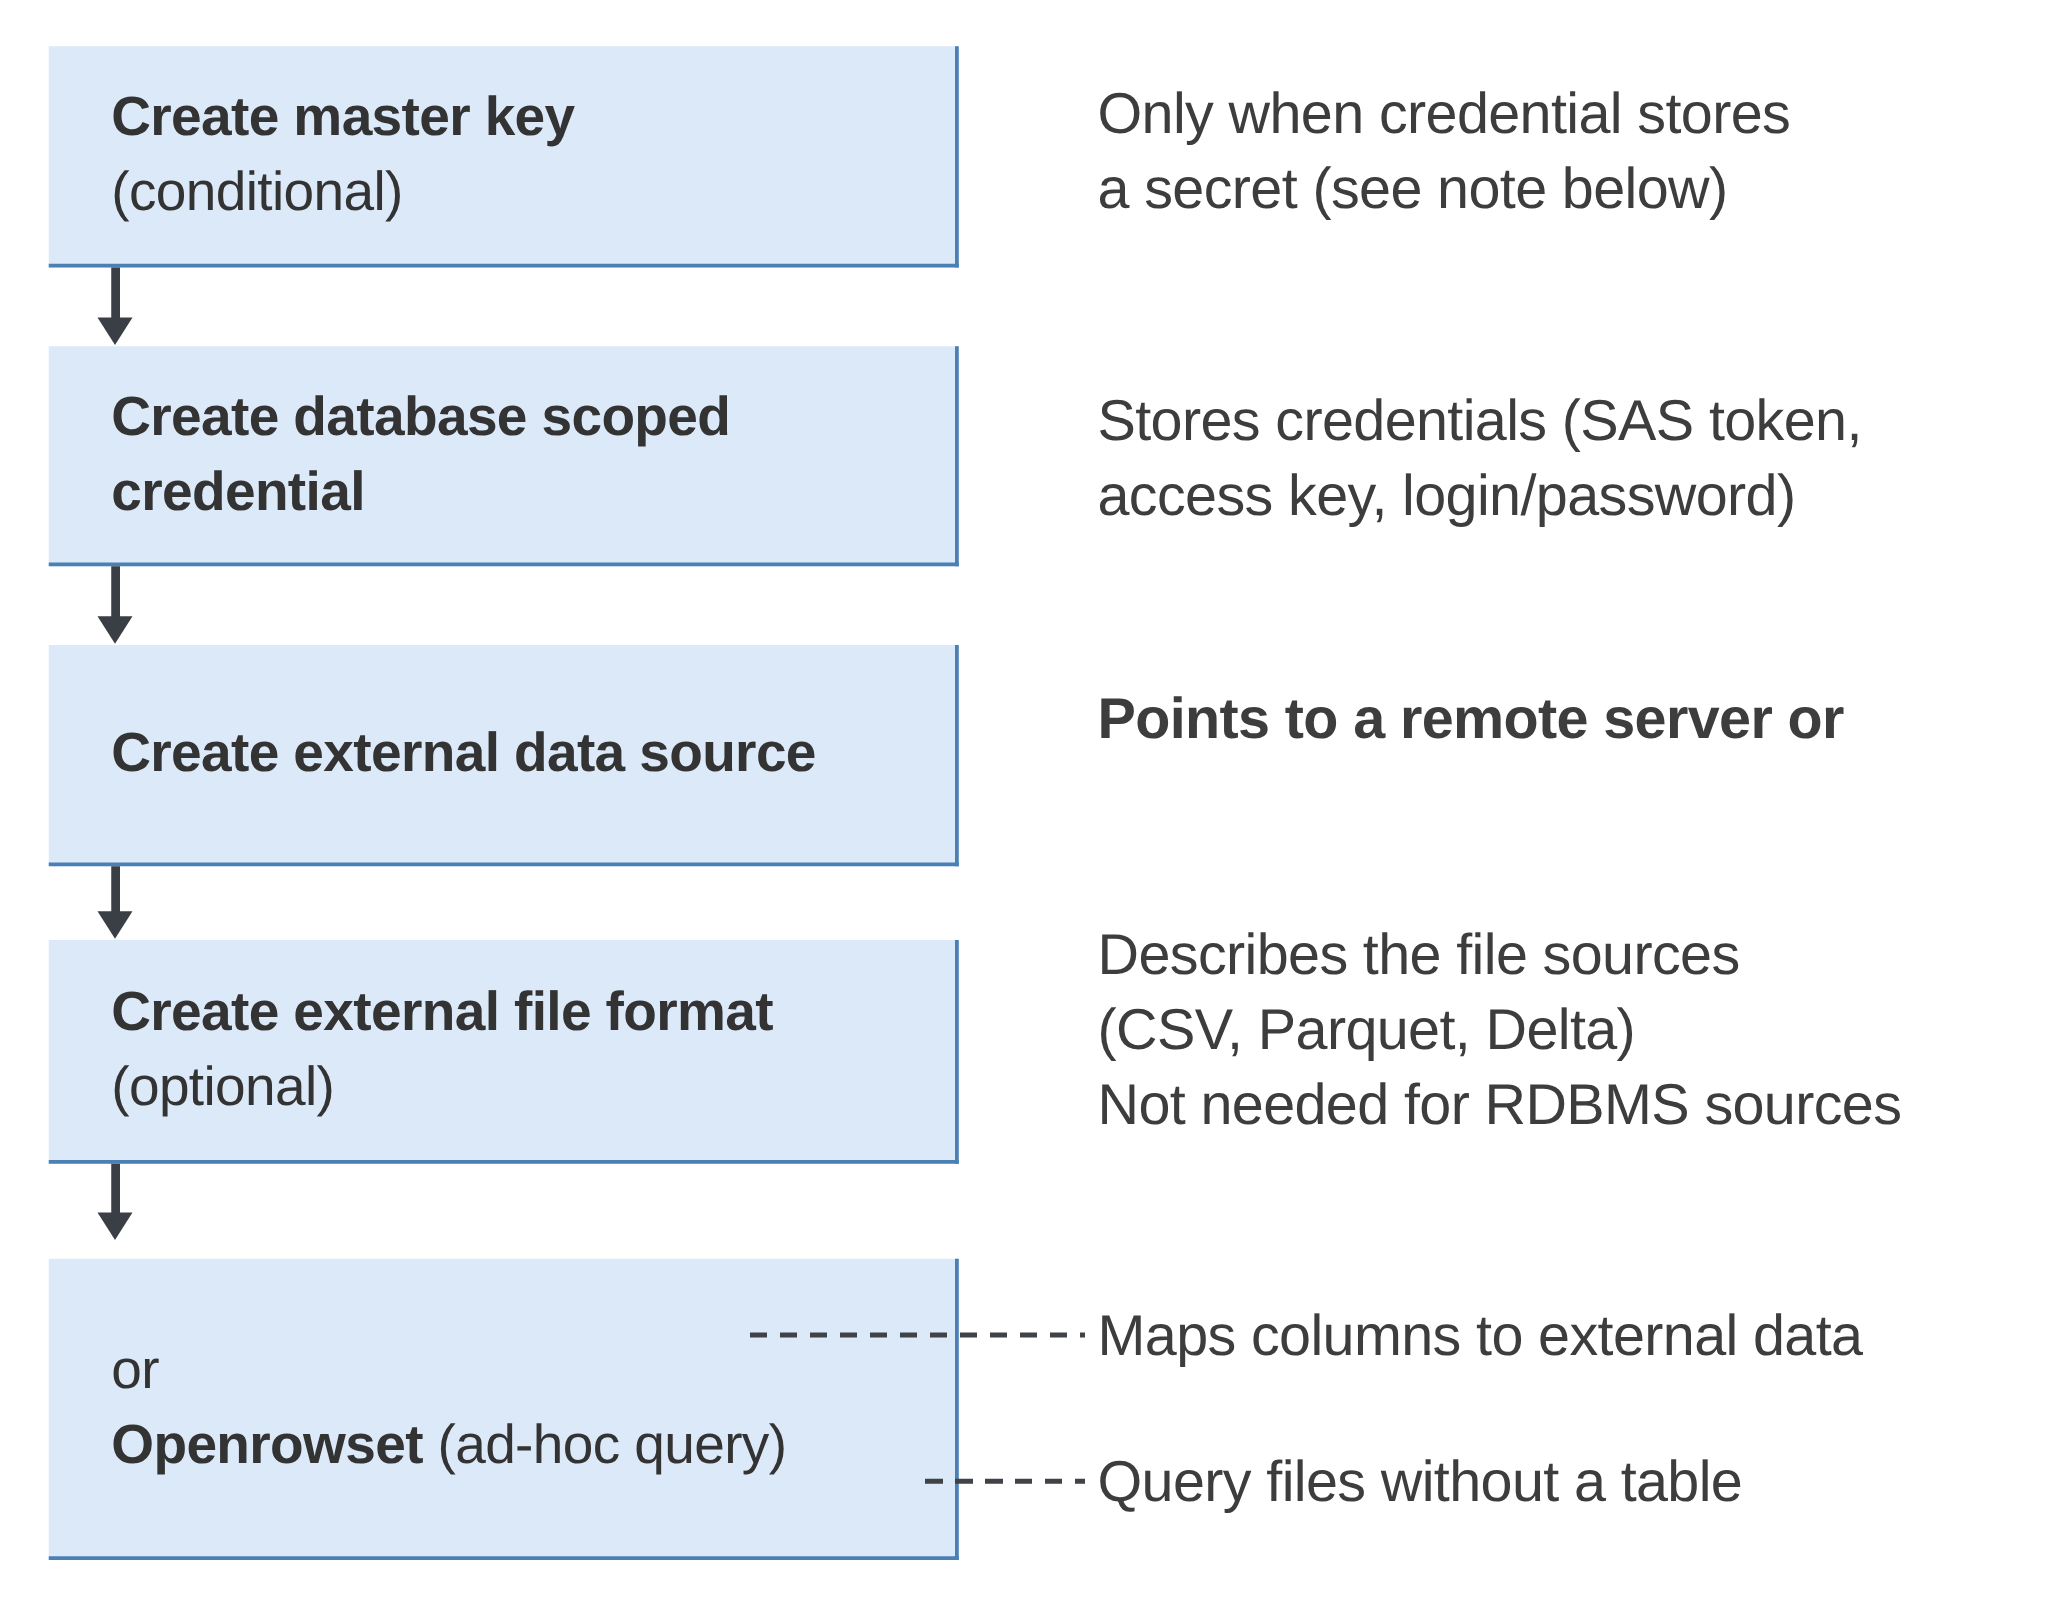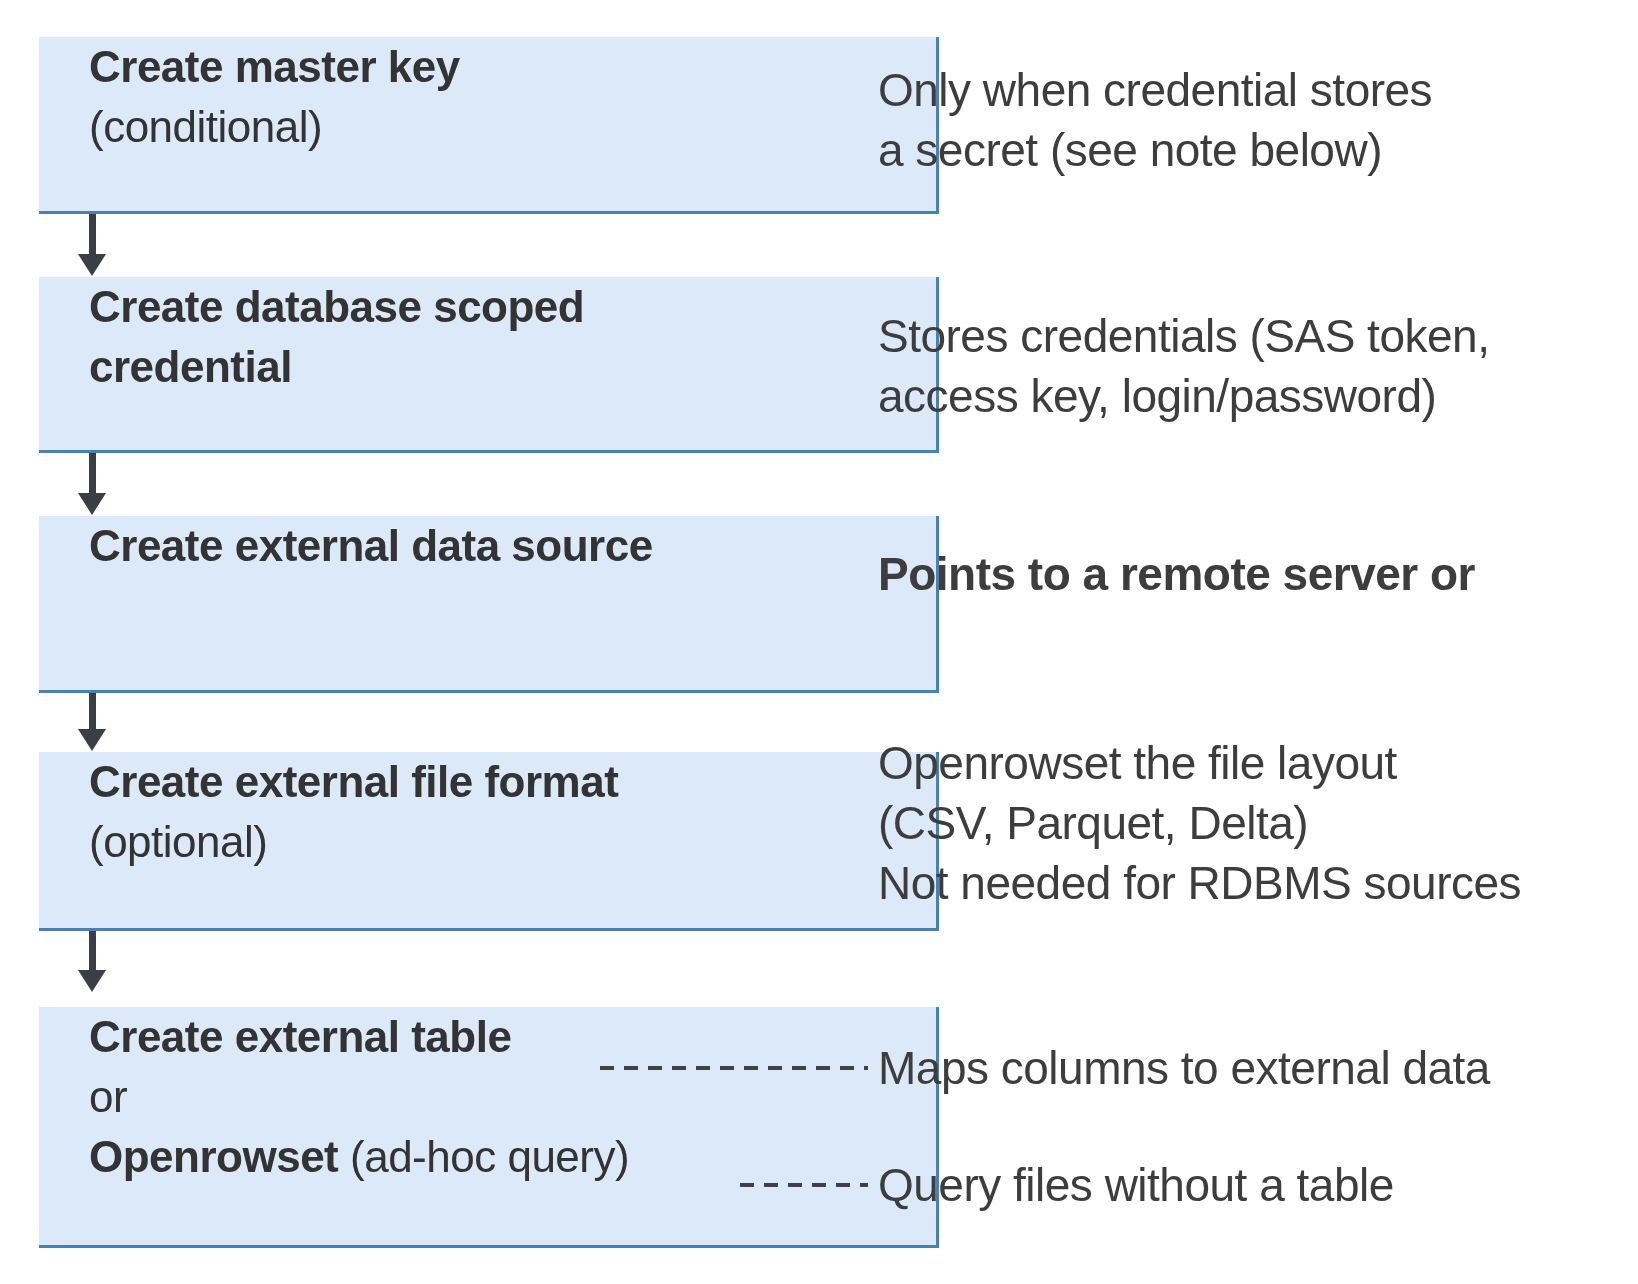--- a/index.html
+++ b/index.html
@@ -5,26 +5,26 @@
   html,body{margin:0;padding:0;background:#ffffff;}
   #canvas{
     position:relative;
     width:1638px;height:1284px;
     background:#ffffff;
     font-family:"Liberation Sans", sans-serif;
     overflow:hidden;
   }
   .box{
     position:absolute;
-    left:39px;width:900px;
+    left:39px;width:728px;
     box-sizing:border-box;
     background:var(--box_fill,#dce9f9);
     border-right:3px solid var(--box_border,#4a80b4);
     border-bottom:3px solid var(--box_border,#4a80b4);
-    display:flex;flex-direction:column;
+    display:flex;flex-direction:column;justify-content:center;
     padding-left:50px;padding-right:20px;
     font-size:44px;line-height:60px;
     color:var(--box_text,#333333);
     letter-spacing:-0.5px;
   }
   .box .bold{font-weight:bold;}
   .box-line{white-space:nowrap;}
   .arrow{
     position:absolute;left:78px;width:28px;
     display:flex;flex-direction:column;align-items:center;
@@ -83,21 +83,20 @@
   <div class="box" id="box3">
     <div class="box-line bold">Create external data source</div>
   </div>
 
   <div class="box" id="box4">
     <div class="box-line bold">Create external file format</div>
     <div class="box-line">(optional)</div>
   </div>
 
   <div class="box" id="box5">
-    <div class="box-line bold">Create external table</div>
     <div class="box-line">or</div>
     <div class="box-line"><span class="bold">Openrowset</span><span> (ad-hoc query)</span></div>
   </div>
 
   <div class="arrow" id="arrow1">
     <div class="stem"></div>
     <div class="head"></div>
   </div>
   <div class="arrow" id="arrow2">
     <div class="stem"></div>
@@ -123,21 +122,21 @@
   <div class="note" id="note2">
     <div>Stores credentials (SAS token,</div>
     <div>access key, login/password)</div>
   </div>
 
   <div class="note" id="note3">
     <div>Points to a remote server or</div>
   </div>
 
   <div class="note" id="note4">
-    <div>Openrowset the file layout</div>
+    <div>Describes the file sources</div>
     <div>(CSV, Parquet, Delta)</div>
     <div>Not needed for RDBMS sources</div>
   </div>
 
   <div class="note" id="note5">
     <div>Maps columns to external data</div>
   </div>
 
   <div class="note" id="note6">
     <div>Query files without a table</div>

